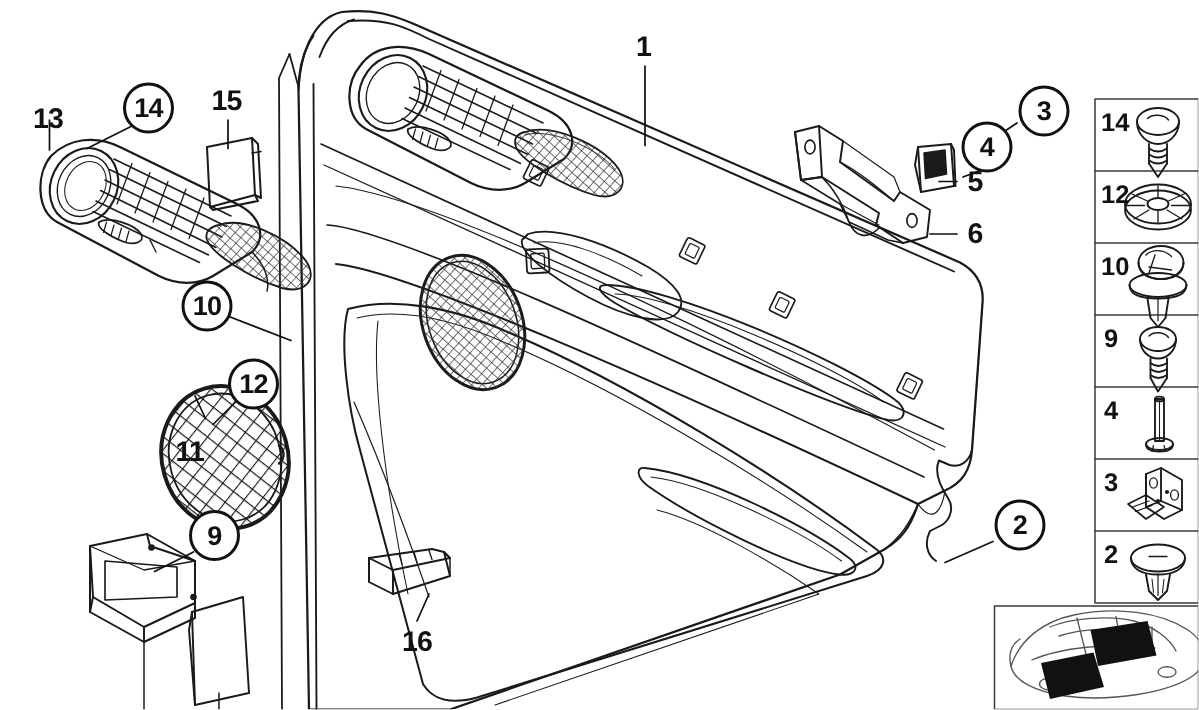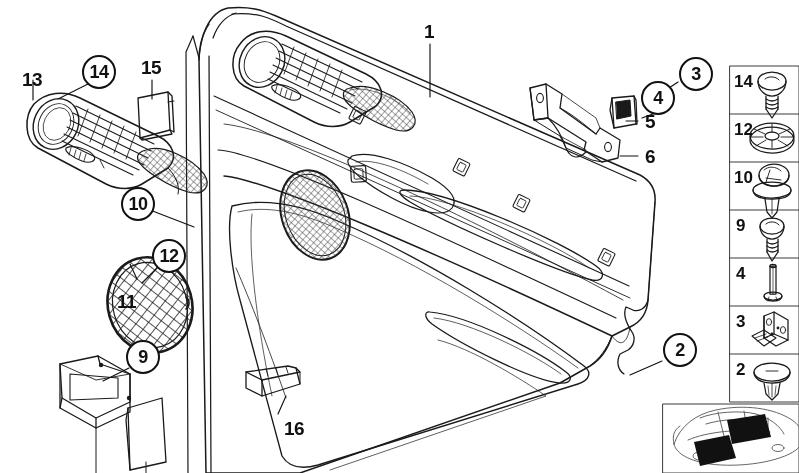--- a/index.html
+++ b/index.html
@@ -416,21 +416,21 @@
   <div class="callout" style="left:141px;top:58px;">15</div>
 
   <div class="callout circ" style="left:121px;top:187px;">10</div>
 
   <div class="callout" style="left:117px;top:255px;margin-top:37px;">11</div>
 
   <div class="callout circ" style="left:152px;top:239px;">12</div>
 
   <div class="callout circ" style="left:126px;top:340px;">9</div>
 
-  <div class="callout" style="left:268px;top:419px;margin-left:16px;">16</div>
+  <div class="callout" style="left:268px;top:419px;">16</div>
 
   <div class="callout" style="left:424px;top:22px;">1</div>
 
   <div class="callout circ" style="left:679px;top:57px;">3</div>
 
   <div class="callout circ" style="left:641px;top:81px;">4</div>
 
   <div class="callout" style="left:645px;top:112px;">5</div>
 
   <div class="callout" style="left:645px;top:147px;">6</div>

